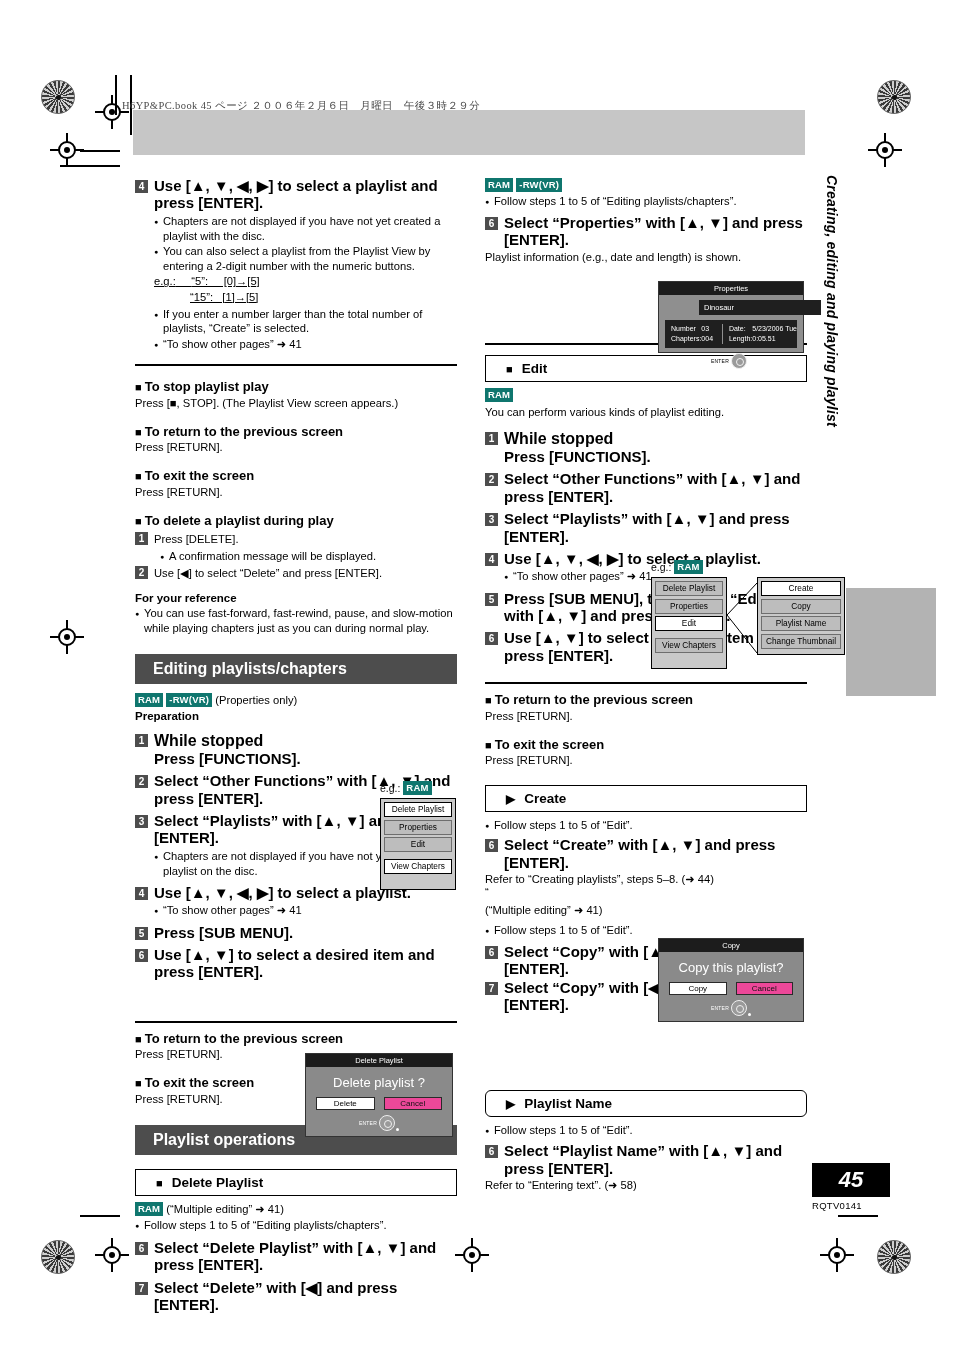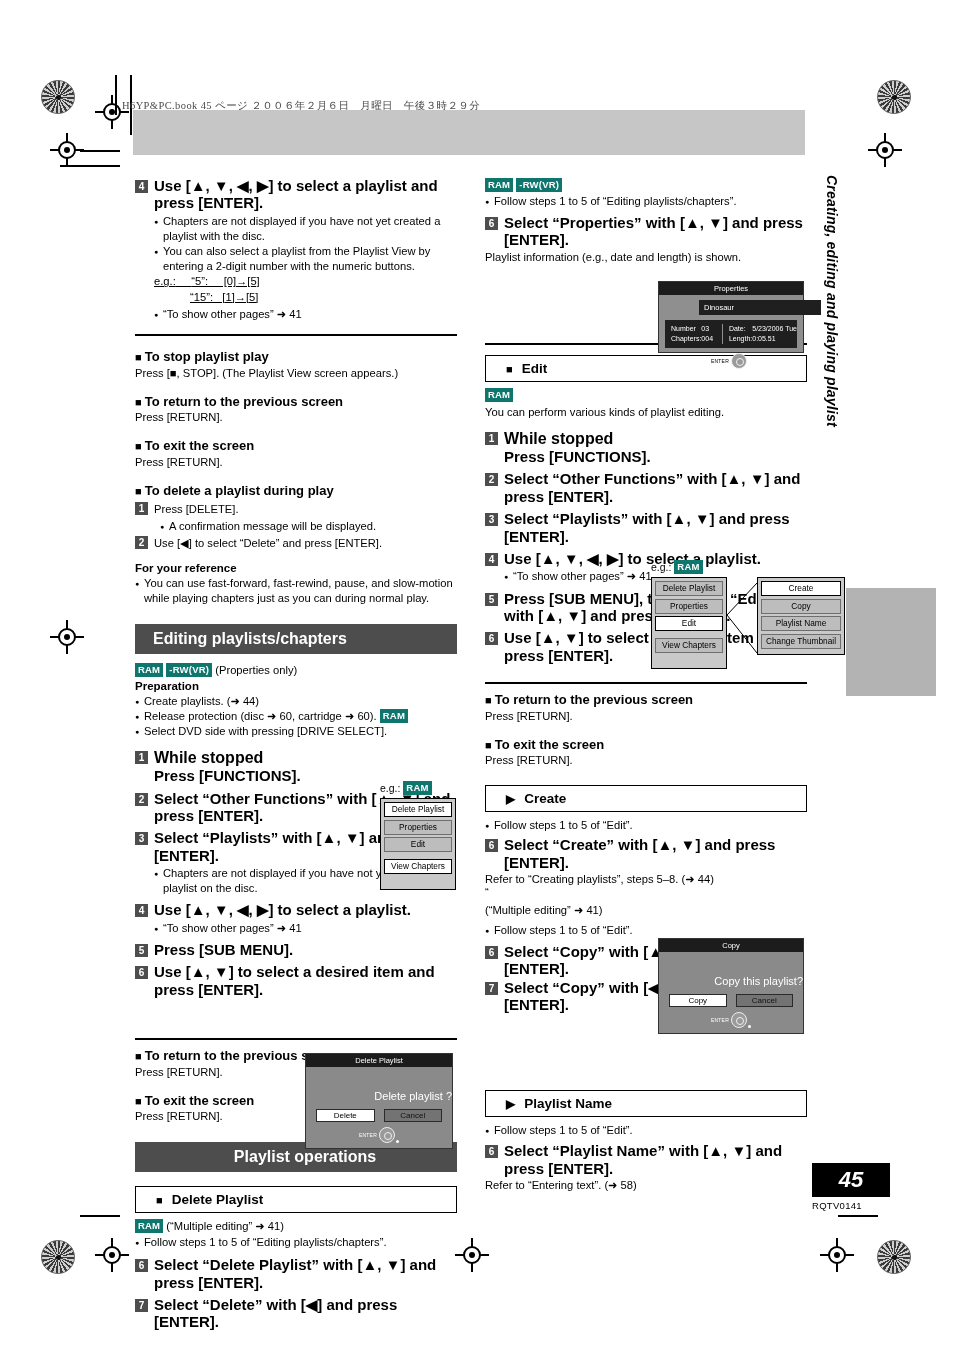--- a/index.html
+++ b/index.html
@@ -129,25 +129,25 @@
   .mi.gap { margin-top:7px; }
 
   
   .tvdlg {
     background:#8a8a8a; border:1px solid #333; color:#fff;
     font-size:7.5px; text-align:center;
   }
   .tvdlg .tv-title {
     background:#1c1c1c; color:#fff; font-size:7.5px; padding:2px 0; line-height:9px;
   }
-  .tvdlg .tv-q { padding:23px 0 7px 0; font-size:11px;text-align:right; }
+  .tvdlg .tv-q { padding:8px 0 7px 0; font-size:13px; }
   .tvdlg .tv-btns { display:flex; justify-content:center; gap:9px; padding:0 10px; }
   .tvdlg .tv-btn {
     flex:1 1 0; font-size:8px; line-height:11px; border:1px solid #2a2a2a;
-    background:#737373; color:#111;
+    background:#ec4899; color:#111;
   }
   .tvdlg .tv-btn.sel { background:#fff; color:#000; }
   .tvdlg .tv-foot { padding:5px 0 7px 0; position:relative; height:26px; }
   .enterwheel {
     width:16px; height:16px; border-radius:50%; border:1.5px solid #efefef;
     background:#9a9a9a; display:inline-block; position:relative; vertical-align:middle;
   }
   .enterwheel::after {
     content:""; position:absolute; left:4px; top:4px; width:6px; height:6px;
     border-radius:50%; border:1.2px solid #efefef;
@@ -266,20 +266,21 @@
       <div class="step-big">Use [▲, ▼, ◀, ▶] to select a playlist and press [ENTER].</div>
       <ul class="bullets">
         <li>Chapters are not displayed if you have not yet created a playlist with the disc.</li>
         <li>You can also select a playlist from the Playlist View by entering a 2-digit number with the numeric buttons.</li>
       </ul>
       <div class="eg-lines">
         <div class="ln"><span>e.g.:</span>     <span>“5”:     [0]→[5]</span></div>
         <div class="ln" style="padding-left:36px;"><span>“15”:   [1]→[5]</span></div>
       </div>
       <ul class="bullets">
+        <li>If you enter a number larger than the total number of playlists, “Create” is selected.</li>
         <li>“To show other pages” ➜ 41</li>
       </ul>
     </div>
   </div>
 
   <div class="hr-rule"></div>
 
   <div class="subhead"><span class="sq">■</span><span>To stop playlist play</span></div>
   <div class="plain">Press [■, STOP]. (The Playlist View screen appears.)</div>
 
@@ -313,25 +314,20 @@
 
   <div class="banner">Editing playlists/chapters</div>
 
   <div class="badge-row">
     <span class="badge">RAM</span>
     <span class="badge">-RW(VR)</span>
     <span>(Properties only)</span>
   </div>
 
   <div class="bold-lead" style="margin-top:3px;">Preparation</div>
-  <ul class="bullets">
-    <li>Create playlists. (➜ 44)</li>
-    <li><span>Release protection (disc ➜ 60, cartridge ➜ 60).</span> <span class="badge">RAM</span></li>
-    <li>Select DVD side with pressing [DRIVE SELECT].</li>
-  </ul>
 
   <div class="step" style="margin-top:9px;">
     <div class="step-num">1</div>
     <div class="step-body">
       <div class="step-small">While stopped</div>
       <div class="step-big">Press [FUNCTIONS].</div>
     </div>
   </div>
   <div class="step">
     <div class="step-num">2</div>
@@ -370,21 +366,21 @@
       </div>
   </div>
 
   <div class="hr-rule" style="margin-top:40px;"></div>
 
   <div class="subhead" style="margin-top:8px;"><span class="sq">■</span><span>To return to the previous screen</span></div>
   <div class="plain">Press [RETURN].</div>
   <div class="subhead"><span class="sq">■</span><span>To exit the screen</span></div>
   <div class="plain">Press [RETURN].</div>
 
-  <div class="banner" style="text-align:center;">Playlist operations</div>
+  <div class="banner" style="">Playlist operations</div>
 
   <div class="boxhead">
     <span class="mk">■</span><span>Delete Playlist</span>
   </div>
   <div class="badge-row" style="margin-top:6px;">
     <span class="badge">RAM</span>
     <span>(“Multiple editing” ➜ 41)</span>
   </div>
   <ul class="bullets">
     <li>Follow steps 1 to 5 of “Editing playlists/chapters”.</li>
@@ -533,21 +529,21 @@
   </div>
   <div class="step" style="margin-top:1px;">
     <div class="step-num">7</div>
     <div class="step-body">
         <div class="step-big">Select “Copy” with [◀] and press [ENTER].</div>
       </div>
   </div>
 
   <div style="height:76px;"></div>
 
-  <div class="boxhead" style="margin-top:0;">
+  <div class="boxhead" style="margin-top:0;border-radius:6px;">
     <span class="mk-tri">▶</span><span>Playlist Name</span>
   </div>
   <ul class="bullets" style="margin-top:6px;">
     <li>Follow steps 1 to 5 of “Edit”.</li>
   </ul>
   <div class="step" style="margin-top:5px;">
     <div class="step-num">6</div>
     <div class="step-body">
         <div class="step-big">Select “Playlist Name” with [▲, ▼] and press [ENTER].</div>
       </div>

